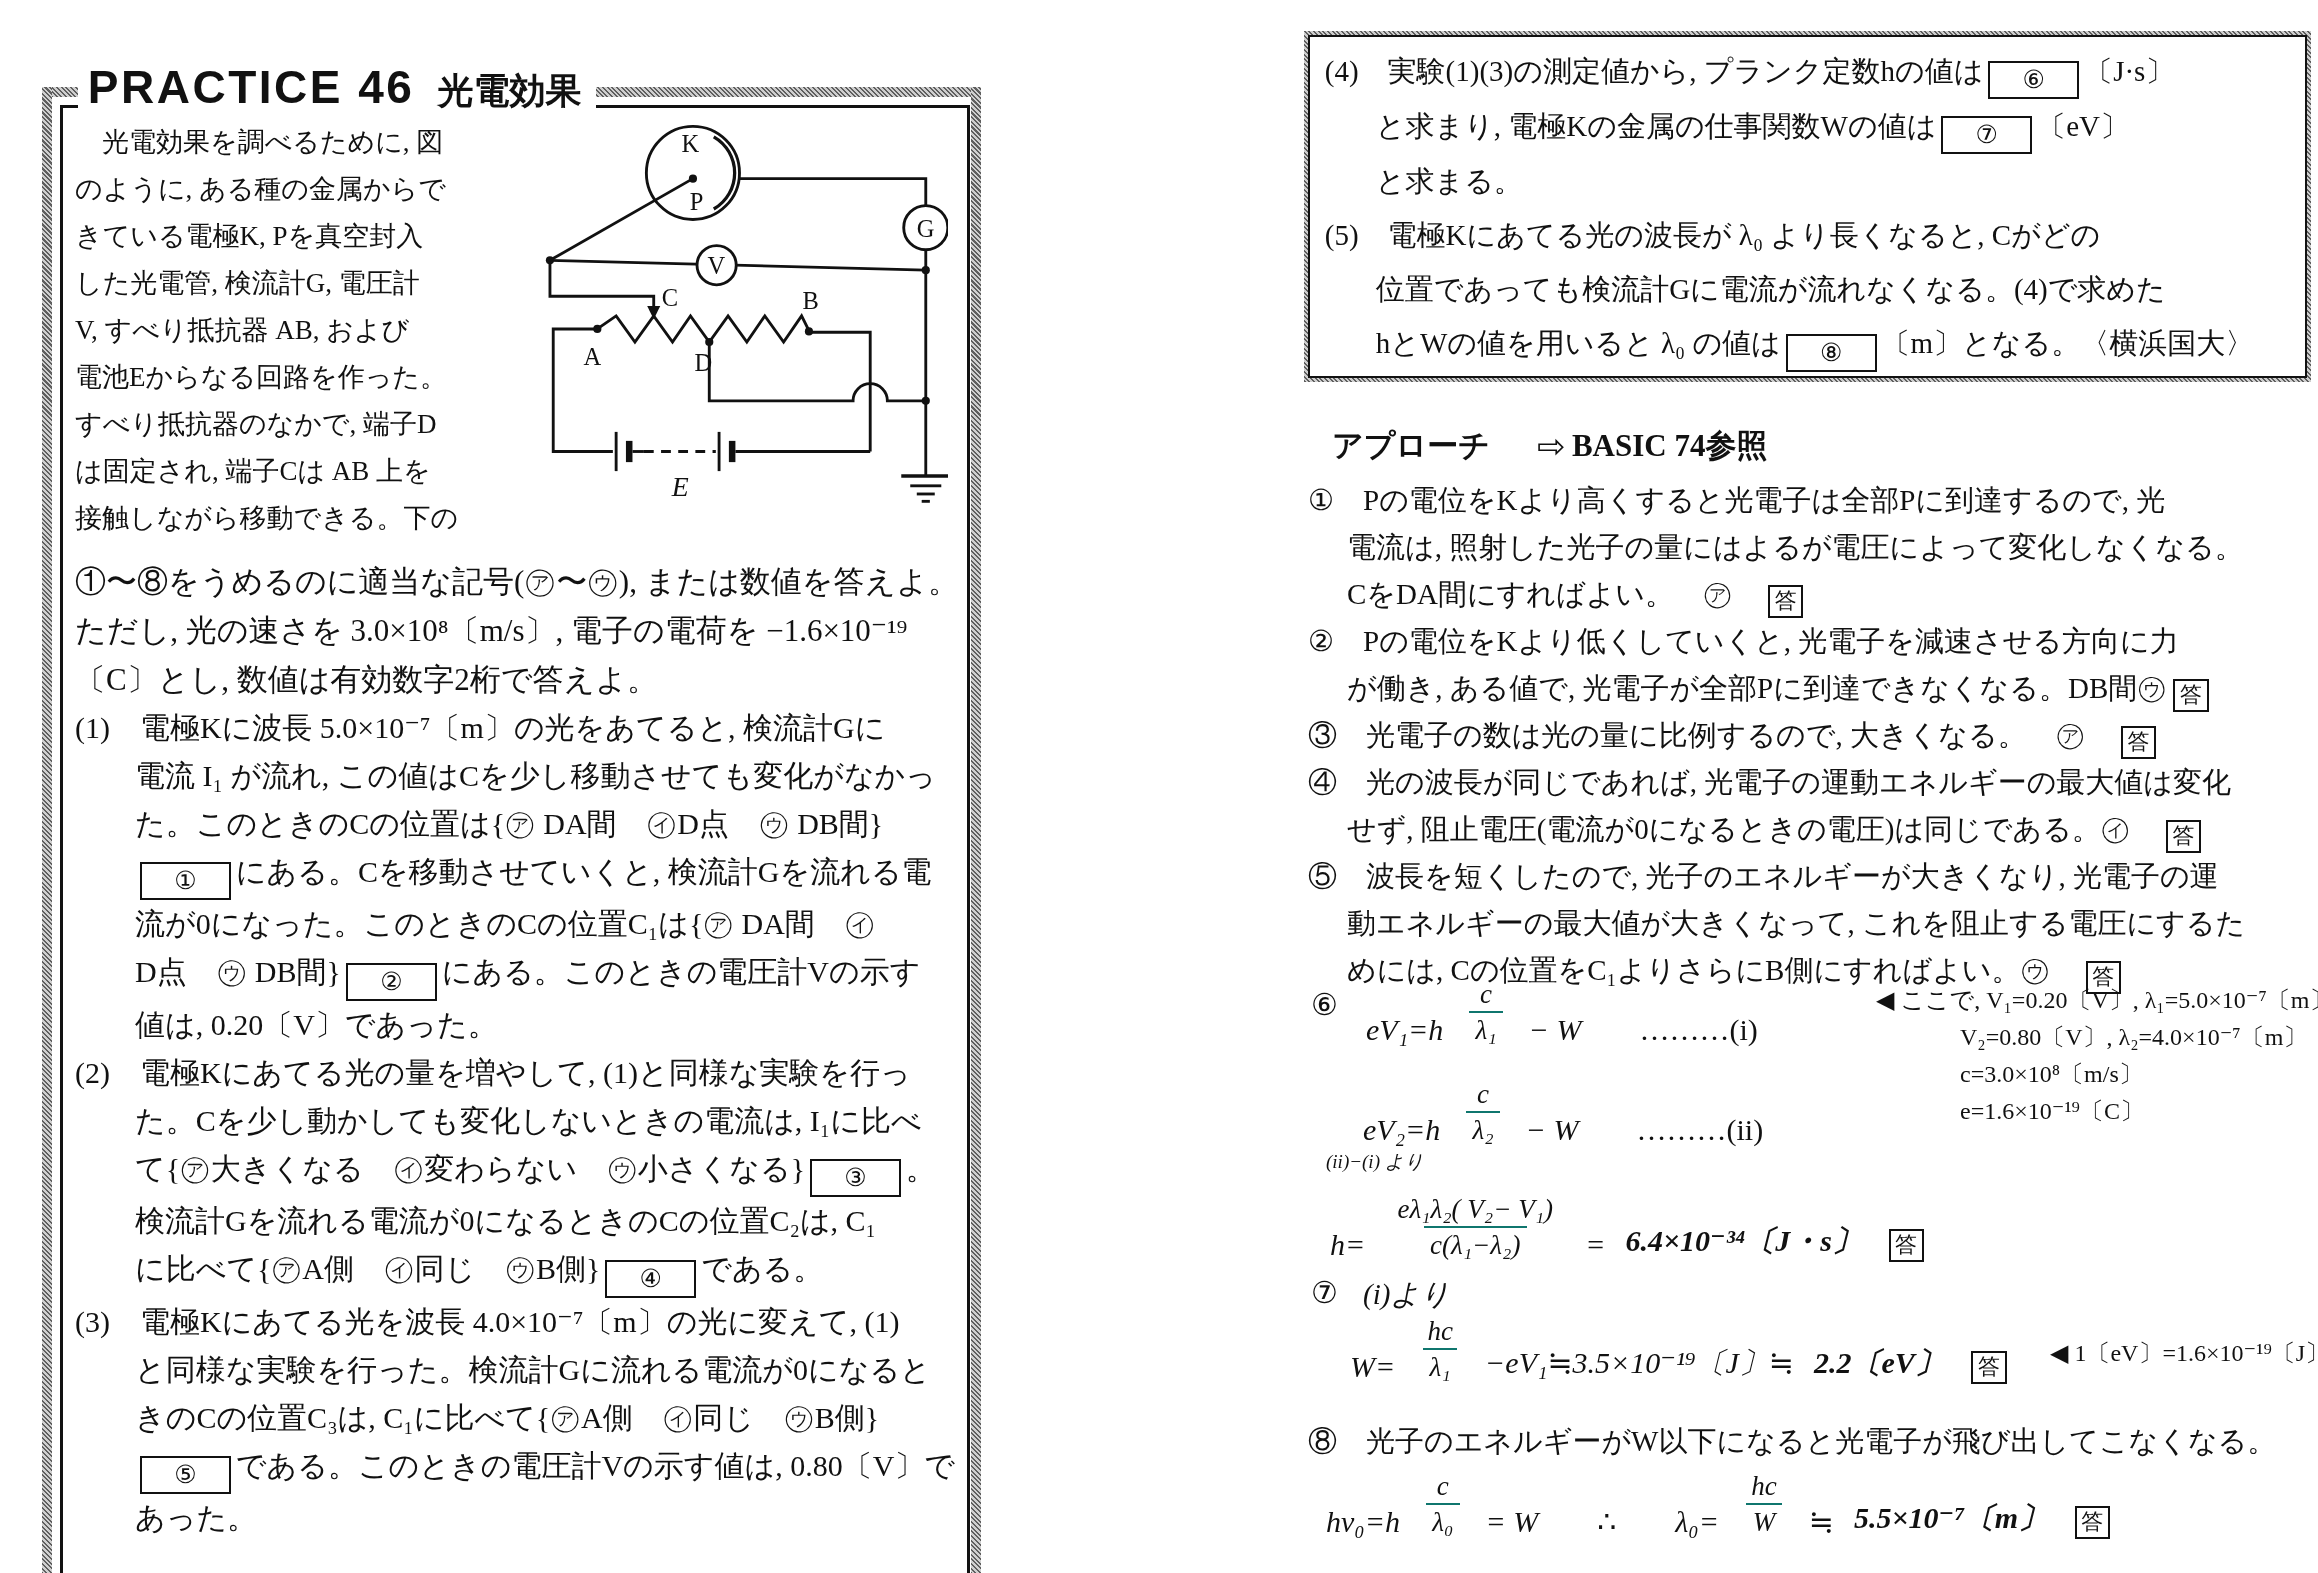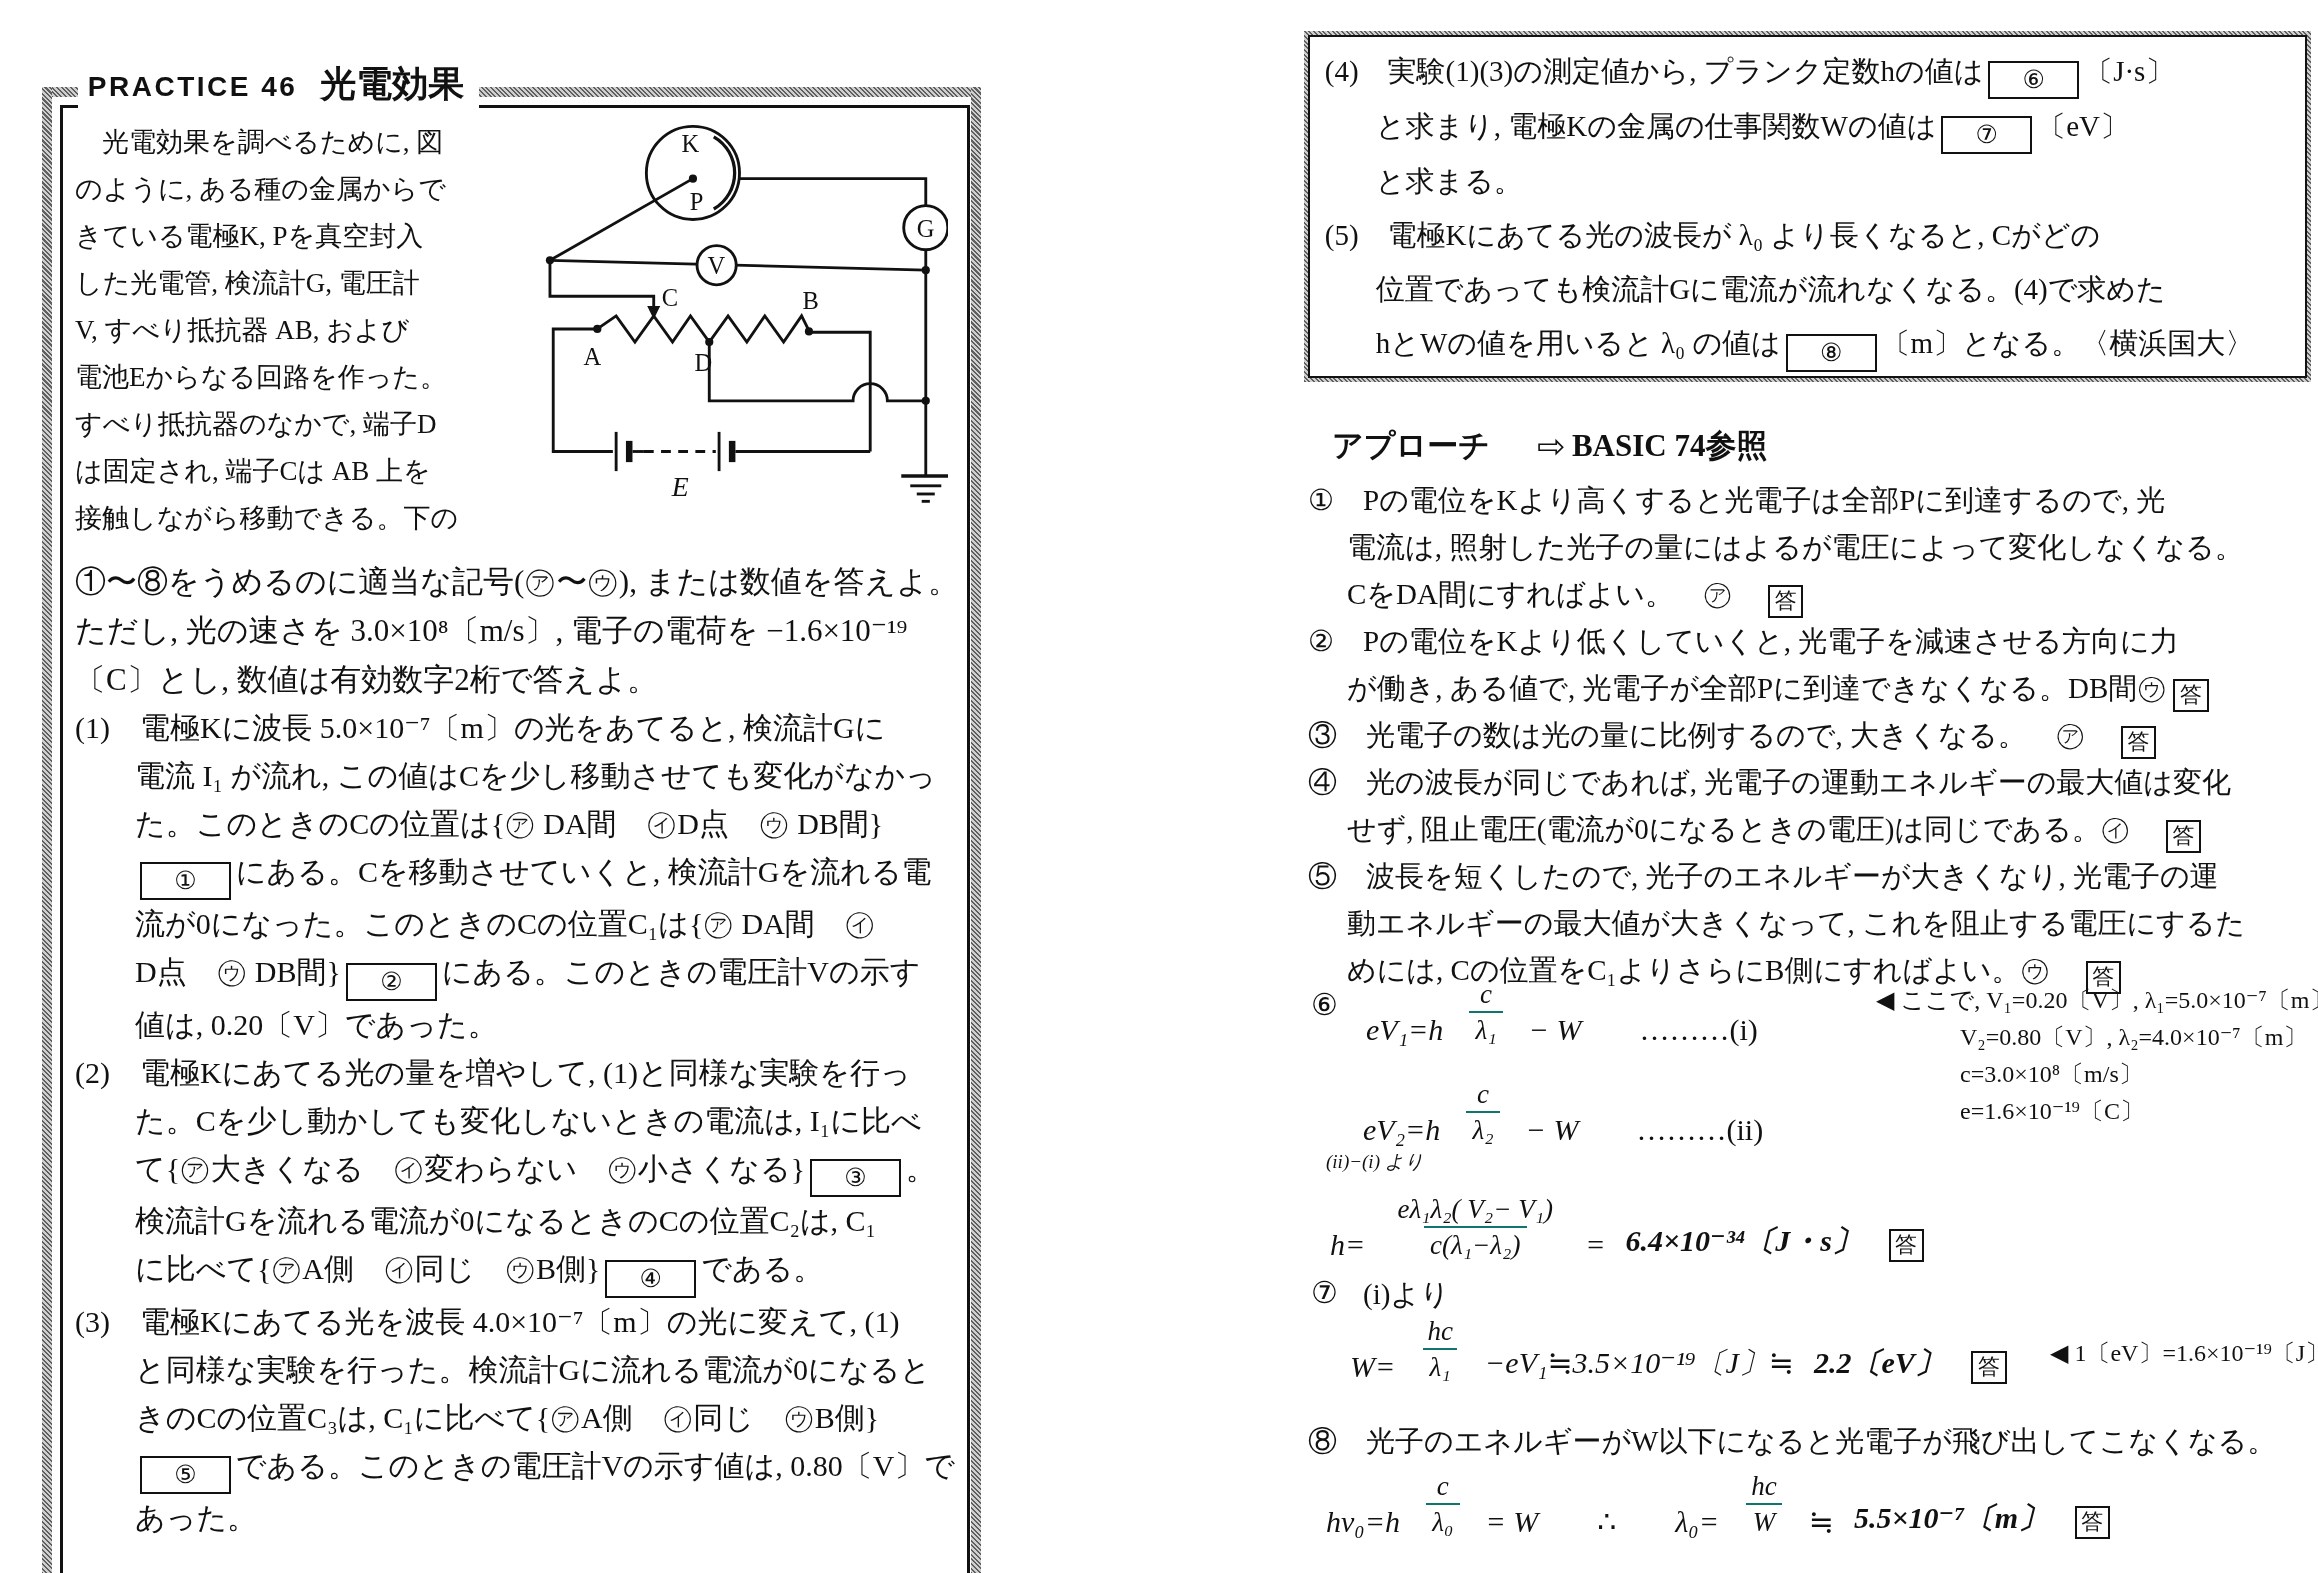--- a/index.html
+++ b/index.html
@@ -4,21 +4,21 @@
 <style>
   html,body{margin:0;padding:0;background:#e8e8e8;}
   #stage{position:relative;width:2319px;height:1573px;background:#ffffff;color:#111;
          font-family:"Liberation Serif","DejaVu Serif",serif;overflow:hidden;}
   .abs{position:absolute;}
   
   .stipple{background-image:repeating-linear-gradient(45deg,#5f5f5f 0 1.6px,#cfcfcf 1.6px 3.3px);}
   .rule{background:#111;}
   
   .title{left:78px;top:60px;z-index:3;background:#fff;padding:0 14.7px 3.3px 9.8px;display:flex;align-items:baseline;gap:23px;}
-  .title .en{font-family:"Liberation Sans","DejaVu Sans",sans-serif;font-weight:bold;font-size:28px;letter-spacing:2.5px;}
+  .title .en{font-family:"Liberation Sans","DejaVu Sans",sans-serif;font-weight:bold;font-size:46px;letter-spacing:2.5px;}
   .title .ja{font-size:36px;font-weight:bold;}
   .blk{white-space:nowrap;}
   .intro-narrow{left:75px;top:119px;font-size:27px;line-height:47px;}
   .intro-wide{left:75px;top:557px;font-size:31px;line-height:49px;}
   .items{left:75px;top:704px;font-size:30px;line-height:48px;width:899px;}
   .cont{padding-left:60px;}
   .contR{padding-left:39px;}
   
   .abox{display:inline-block;border:2.5px solid #111;min-width:87px;height:34px;line-height:33px;
         text-align:center;margin:0 4.9px;vertical-align:-7.4px;font-size:25px;background:#fff;}
@@ -250,21 +250,21 @@
     <span class="frac">
       <span class="num">eλ₁λ₂( V₂− V₁)</span>
       <span class="den">c(λ₁−λ₂)</span>
     </span>
     <span>=</span>
     <span class="bold">6.4×10⁻³⁴〔J・s〕</span>
     <span class="ansbox up">答</span>
   </div>
 
   <div class="abs circnum" style="left:1311px;top:1275px;">⑦</div>
-  <div class="abs" style="left:1363px;top:1275px;font-size:29px;">(i)より</div>
+  <div class="abs" style="left:1363px;top:1275px;font-size:29px;font-style:italic;">(i)より</div>
   <div class="eqrow" style="left:1350px;top:1314px;">
     <span>W=</span>
     <span class="frac">
       <span class="num">hc</span>
       <span class="den">λ₁</span>
     </span>
     <span>−eV₁≒3.5×10⁻¹⁹〔J〕≒</span>
     <span class="bold">2.2〔eV〕</span>
     <span class="ansbox up">答</span>
   </div>

